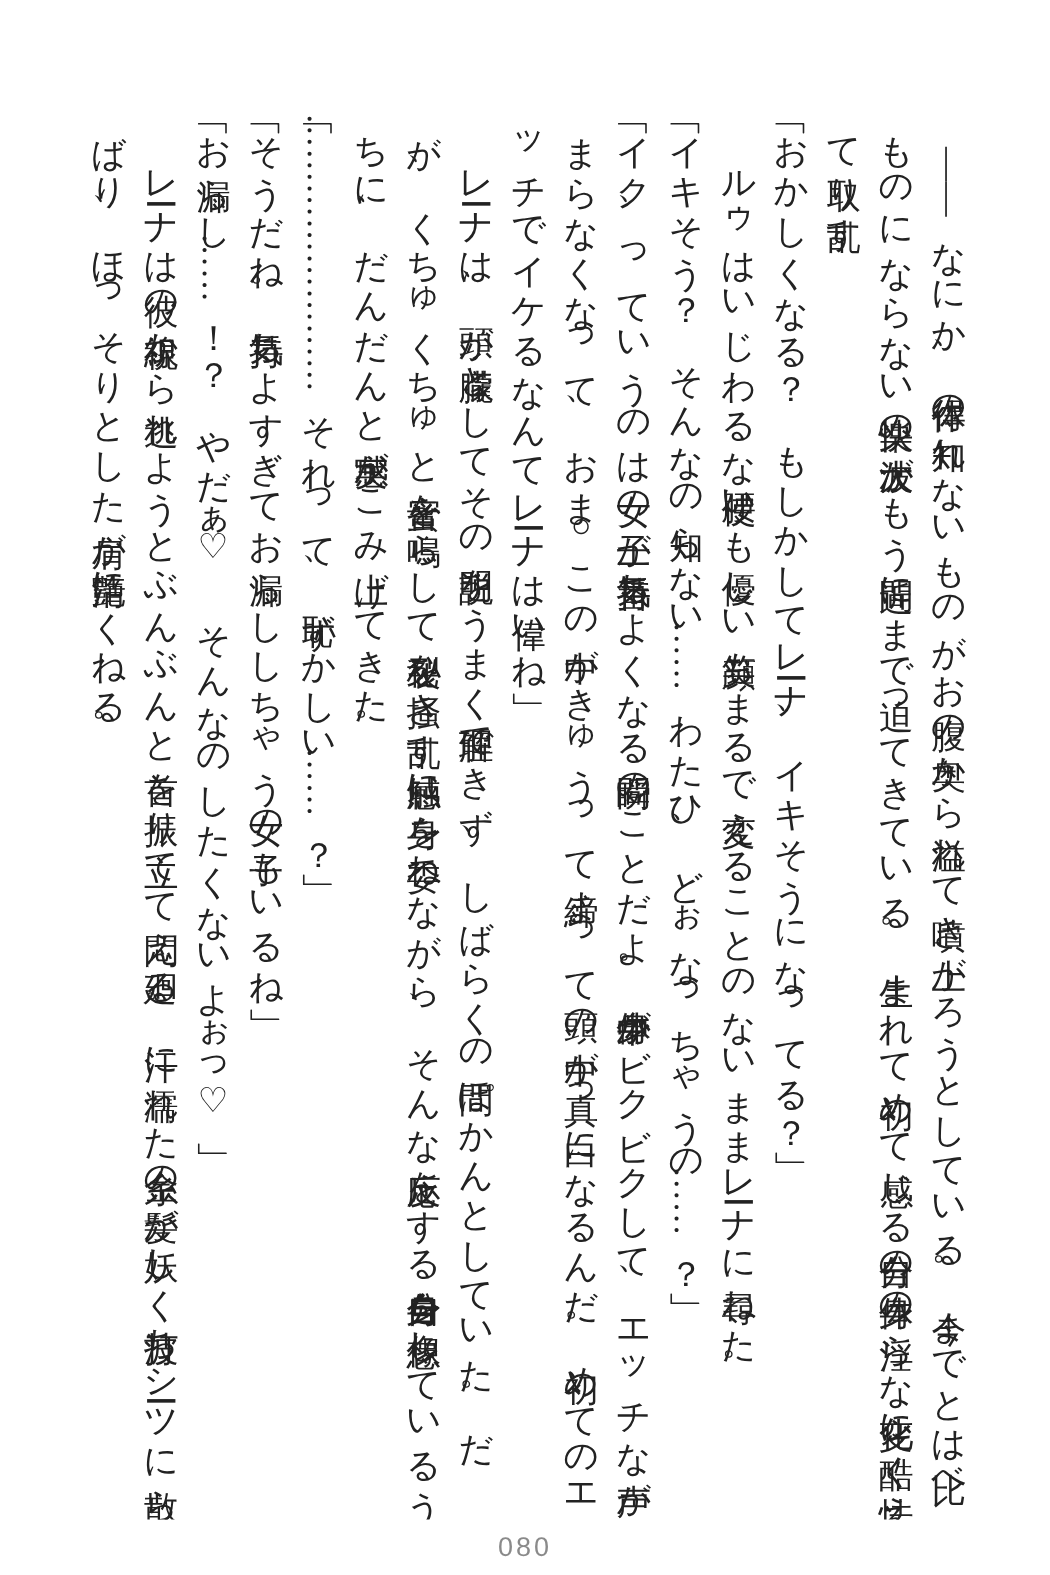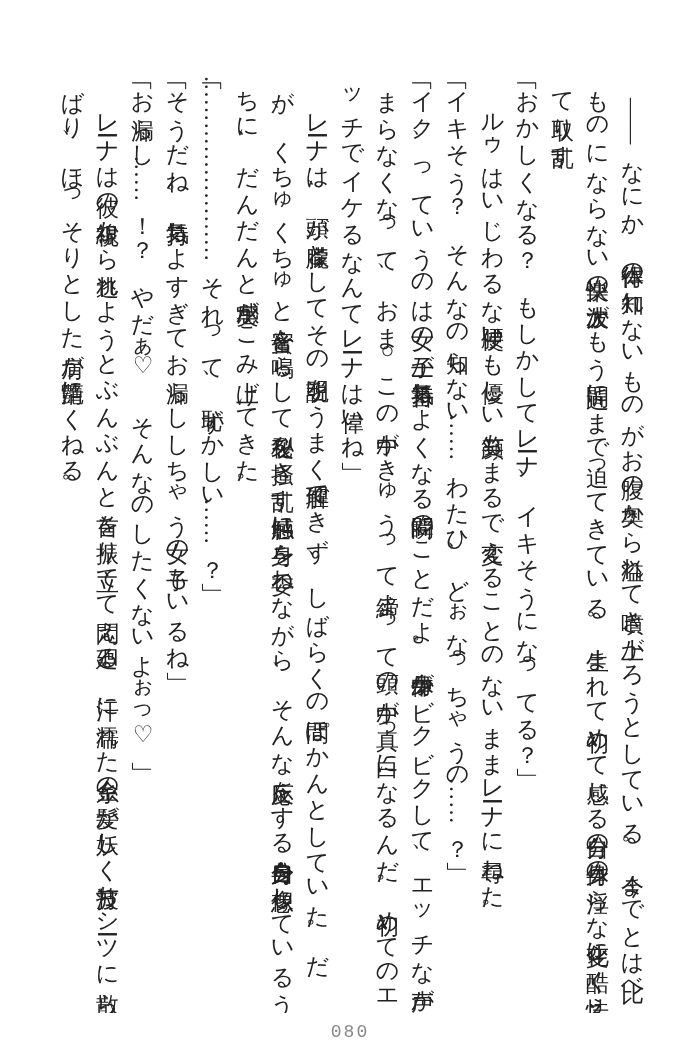--- a/index.html
+++ b/index.html
@@ -36,21 +36,21 @@
   }
   .text-area p.indent {
     text-indent: 1em;
   }
   .page-number {
     position: absolute;
     bottom: 8px;
     left: 0;
     right: 0;
     text-align: center;
-    font-family: Liberation Mono, monospace;
+    font-family: Liberation Sans, sans-serif;
     font-size: 18px;
     letter-spacing: 2px;
     color: #8a8a8a;
   }
 </style>
 </head>
 <body>
 
 <div class="page">
   <div class="text-area">

